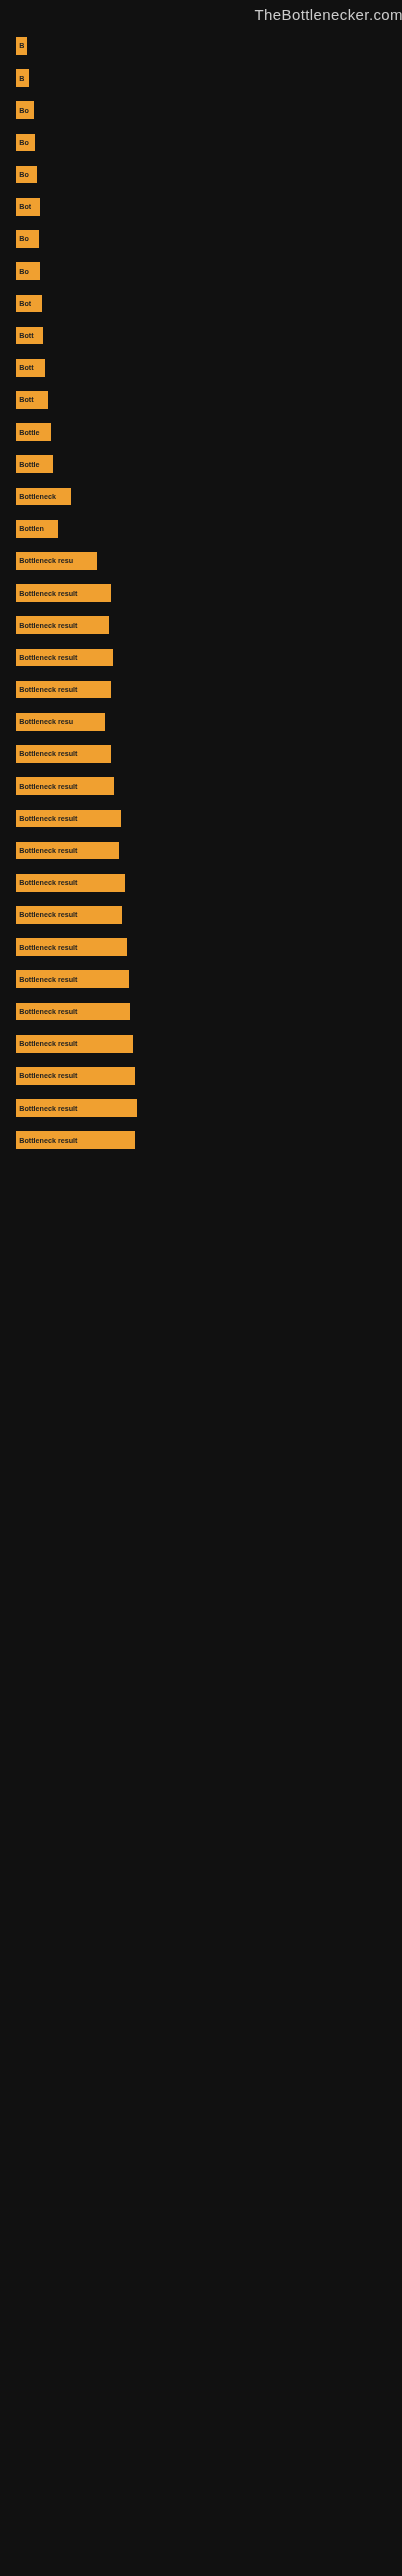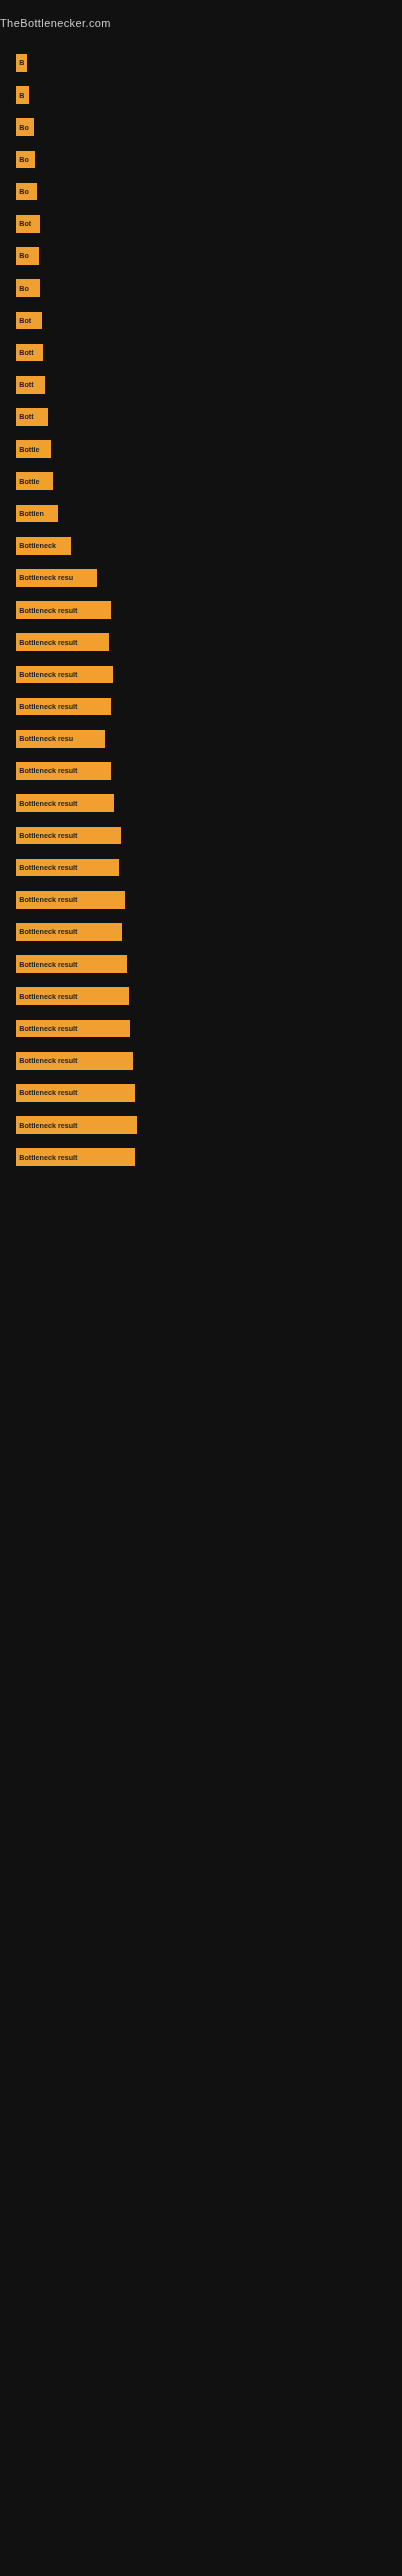--- a/index.html
+++ b/index.html
@@ -7,24 +7,24 @@
       padding: 0;
       box-sizing: border-box;
     }
     body {
       width: 403px;
       background-color: #111111;
       font-family: Arial, sans-serif;
       overflow-x: hidden;
     }
     .site-title {
-      text-align: left;
+      text-align: right;
       color: #cccccc;
-      font-size: 11px;
-      padding: 17px 0;
+      font-size: 15px;
+      padding: 6px 0;
       letter-spacing: 0.4px;
     }
     .container {
       padding: 8px 16px;
       display: flex;
       flex-direction: column;
       gap: 0px;
     }
     .bar-row {
       display: flex;
@@ -120,30 +120,30 @@
       <div class="bar" style="width: 35px;">
         <span class="bar-label">Bottle</span>
       </div>
     </div>
     <div class="bar-row">
       <div class="bar" style="width: 37px;">
         <span class="bar-label">Bottle</span>
       </div>
     </div>
     <div class="bar-row">
+      <div class="bar" style="width: 55px;">
+        <span class="bar-label">Bottleneck</span>
+      </div>
+    </div>
+    <div class="bar-row">
       <div class="bar" style="width: 42px;">
         <span class="bar-label">Bottlen</span>
       </div>
     </div>
     <div class="bar-row">
-      <div class="bar" style="width: 55px;">
-        <span class="bar-label">Bottleneck</span>
-      </div>
-    </div>
-    <div class="bar-row">
       <div class="bar" style="width: 81px;">
         <span class="bar-label">Bottleneck resu</span>
       </div>
     </div>
     <div class="bar-row">
       <div class="bar" style="width: 95px;">
         <span class="bar-label">Bottleneck result</span>
       </div>
     </div>
     <div class="bar-row">

